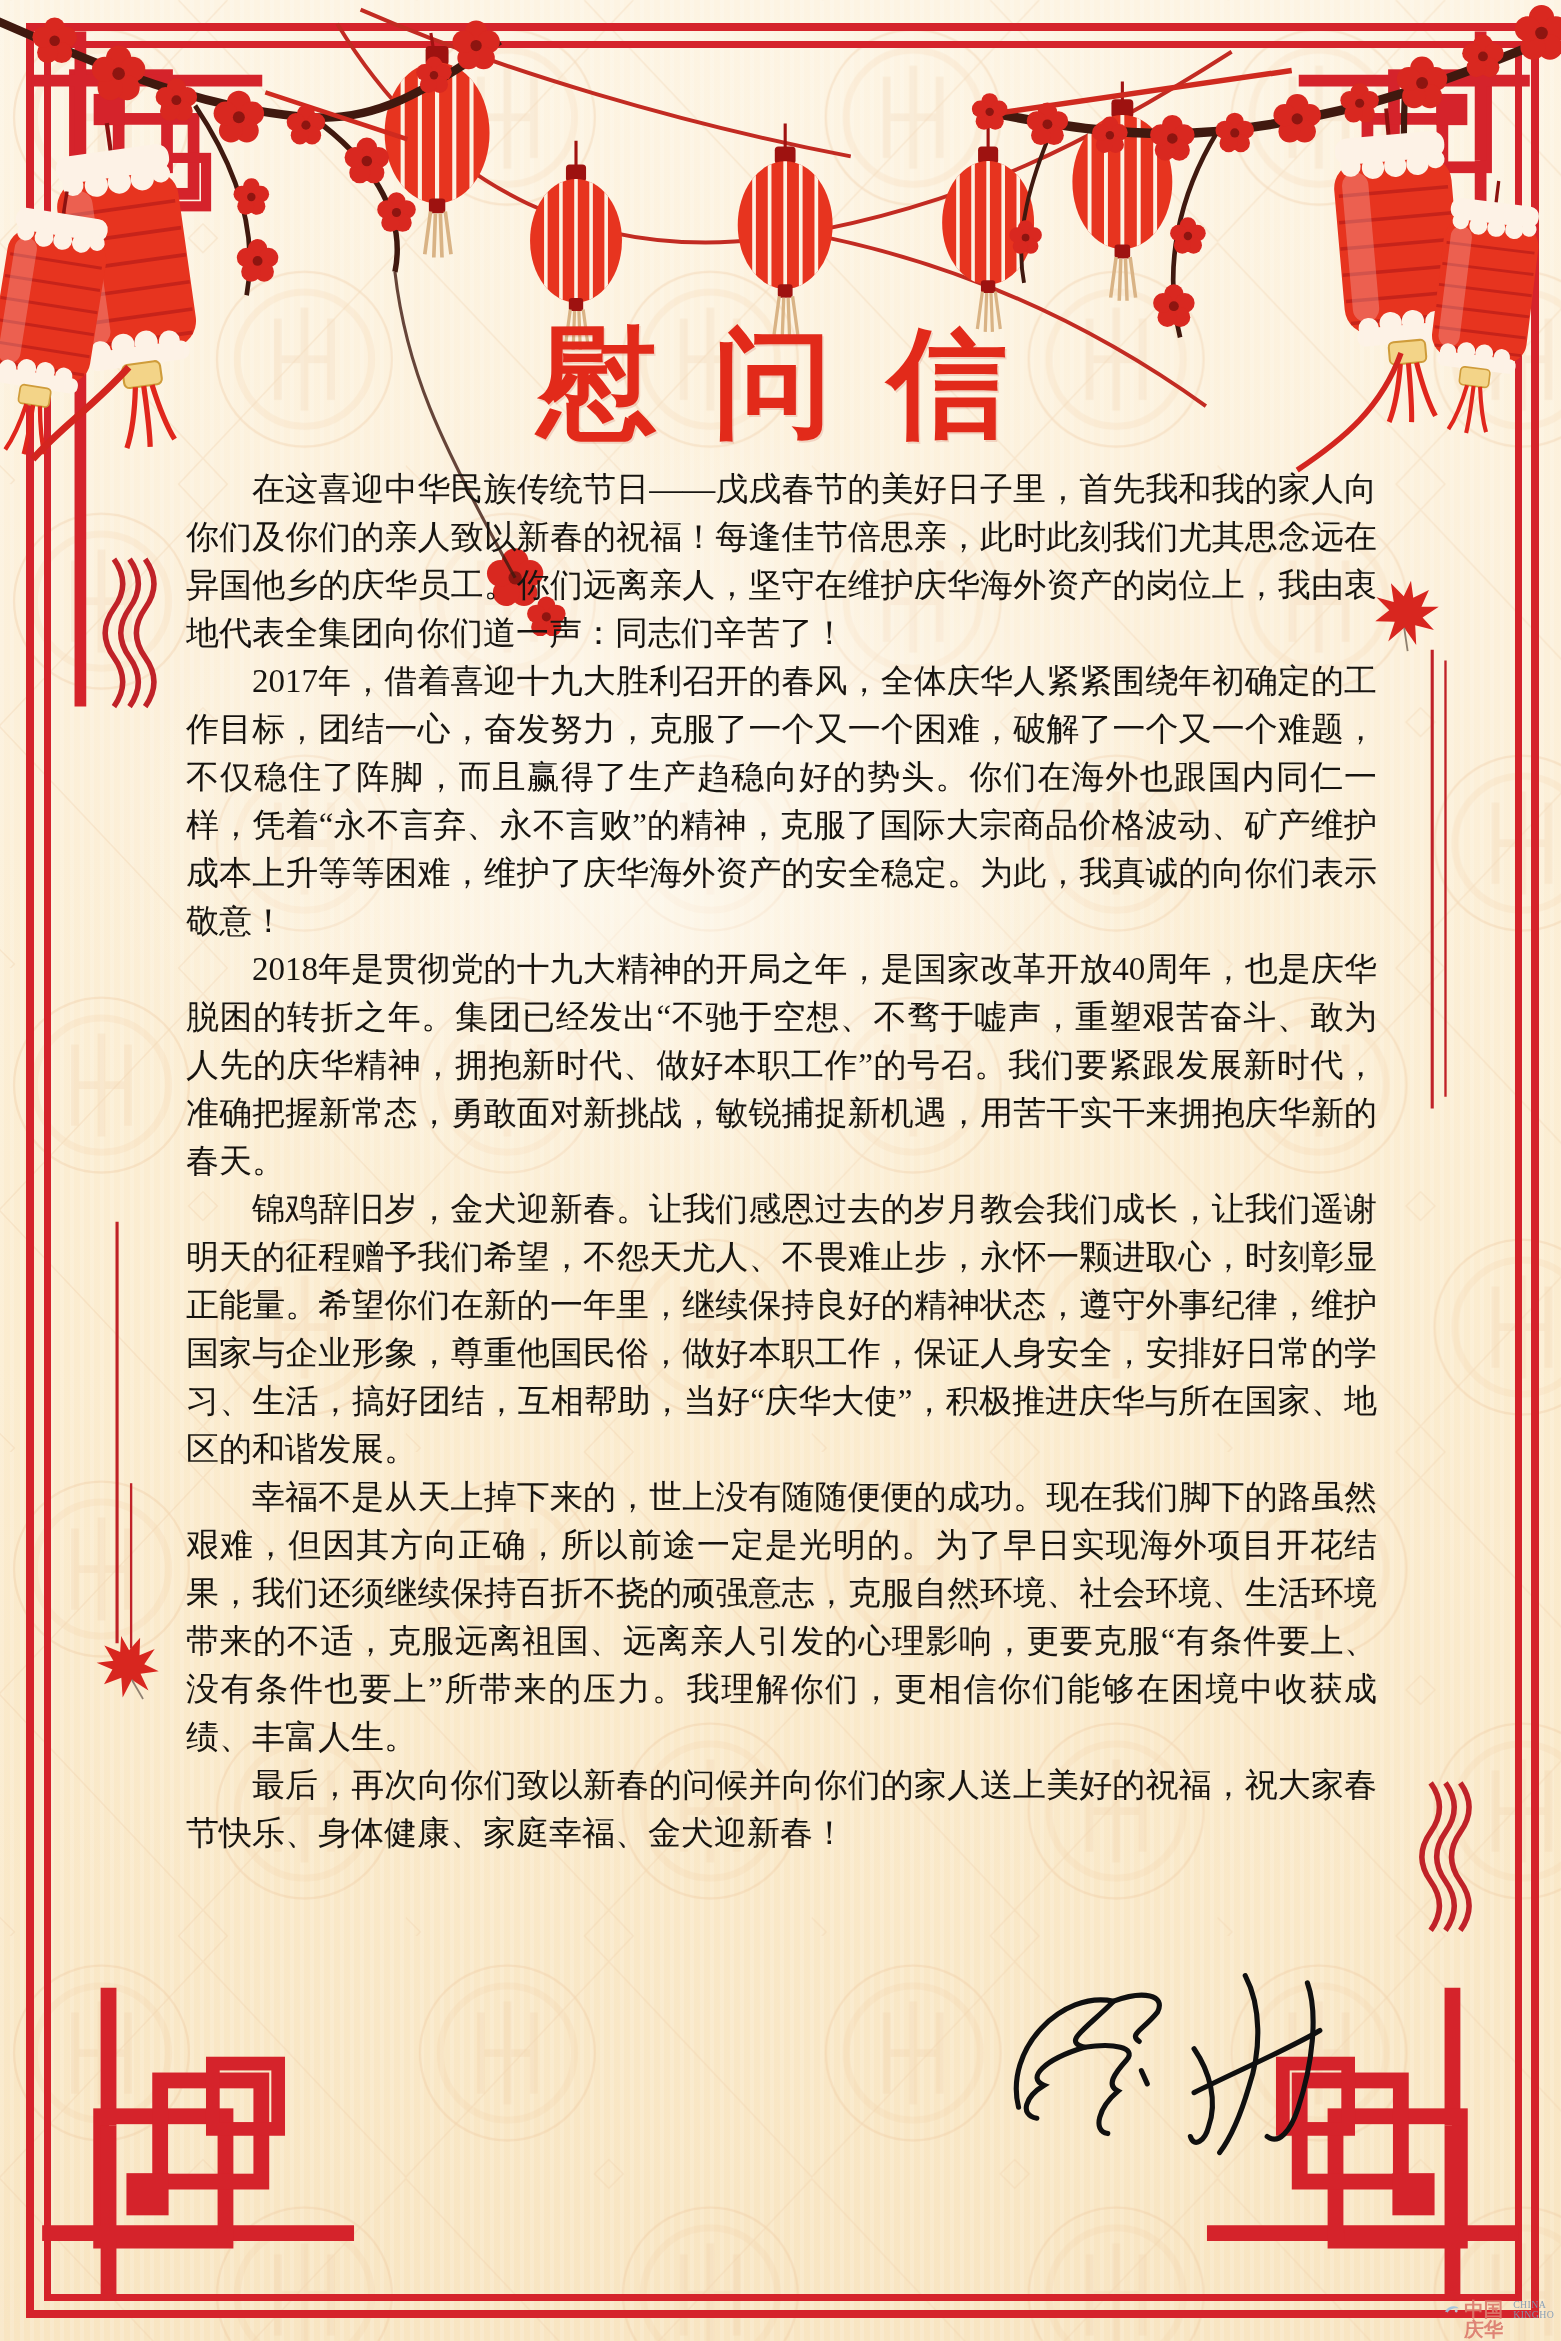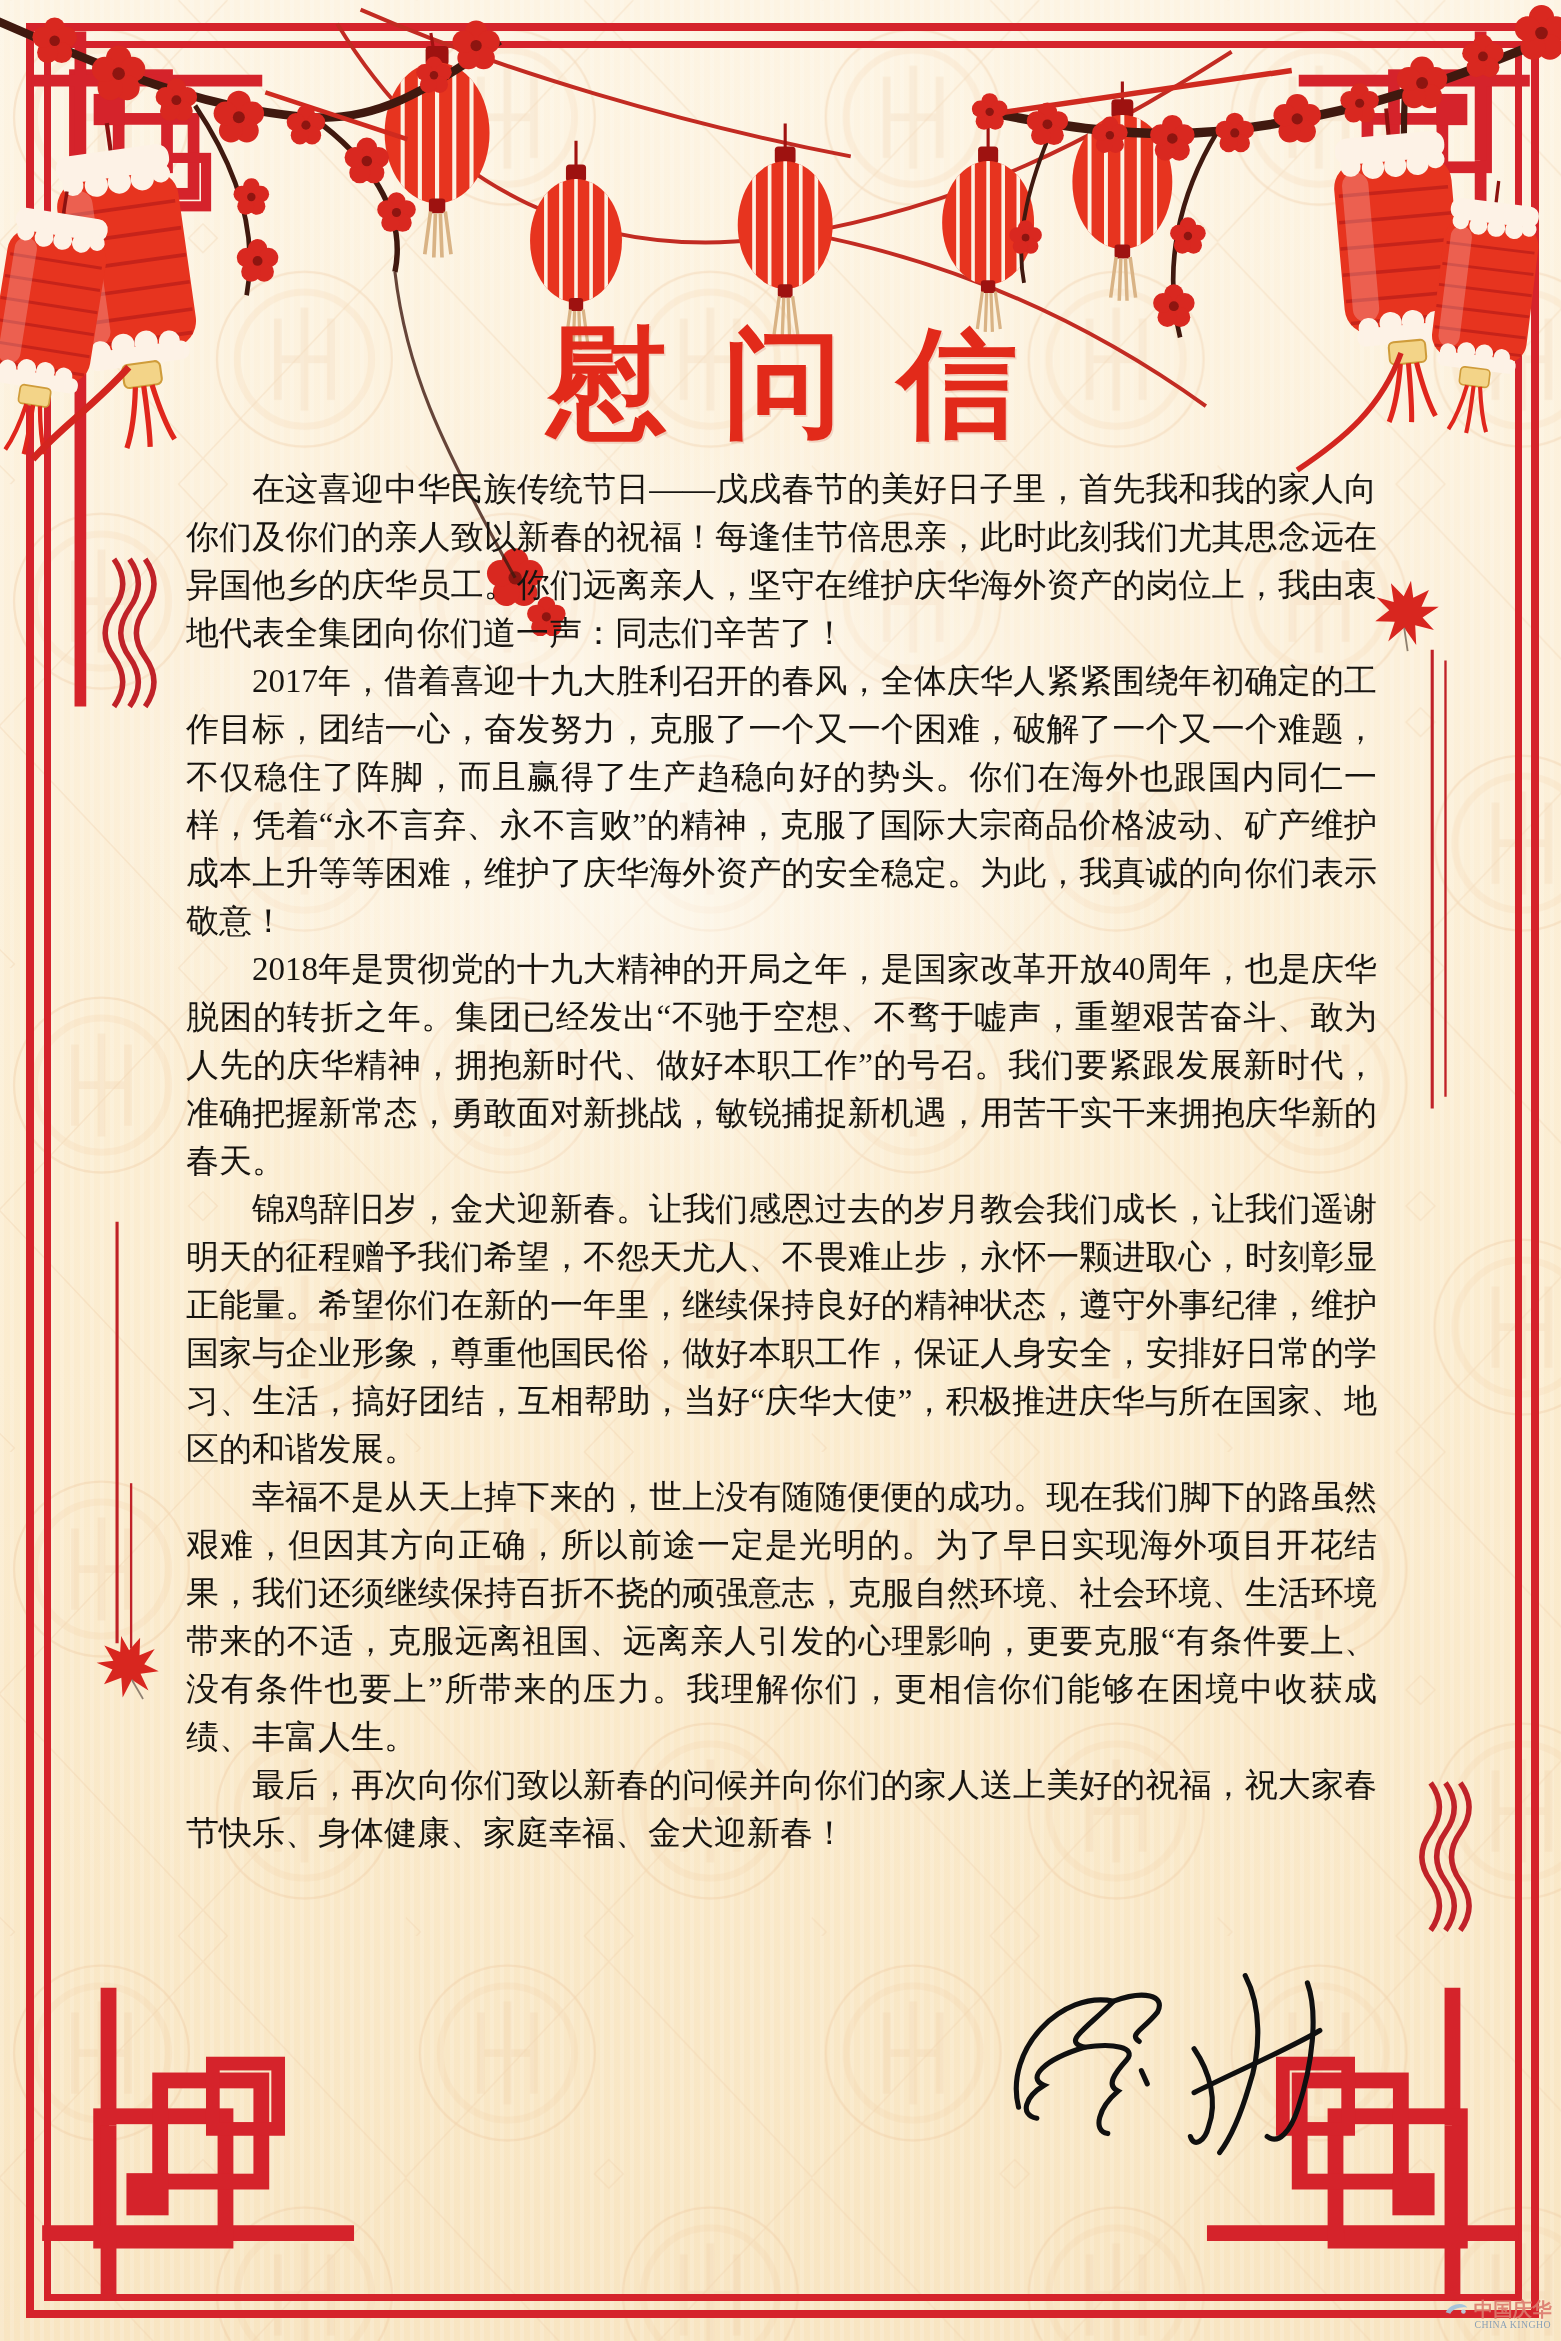--- a/index.html
+++ b/index.html
@@ -9,34 +9,34 @@
     font-family:"Liberation Serif","DejaVu Serif",serif;
   }
   .texture{position:absolute;inset:0;
     background:repeating-linear-gradient(90deg,rgba(255,255,255,.16) 0 3.9px,rgba(0,0,0,0) 3.9px 10px);}
   .glow{position:absolute;inset:0;
     background:radial-gradient(ellipse 765px 593px at 42% 36%,rgba(255,255,255,.5),rgba(255,255,255,0) 72%);}
   .bg-svg,.decor-svg{position:absolute;left:0;top:0;width:1561px;height:2342px;}
   .frame-outer{position:absolute;left:26px;top:23.4px;right:22px;bottom:24px;border:8.6px solid #d5232b;}
   .frame-inner{position:absolute;left:44px;top:41px;right:39px;bottom:41px;border:7.8px solid #d5232b;}
   .title{
-    position:absolute;top:304px;left:50%;transform:translateX(-50%);margin-left:30px;
+    position:absolute;top:304px;left:50%;transform:translateX(-50%);margin-left:20px;
     font-size:119px;font-weight:bold;color:#e22a1a;letter-spacing:56px;white-space:nowrap;
     text-shadow:1.6px 2.3px 0 rgba(180,30,10,.14);
   }
   .letter{
     position:absolute;left:186px;top:465px;width:1191px;
     color:#171410;font-size:33px;line-height:48px;text-align:justify;
   }
   .salutation{font-weight:bold;font-size:34px;margin:0;}
   .para{margin:0;text-indent:2em;}
   .dateline{position:absolute;left:1004px;top:2175px;font-size:33px;color:#171410;letter-spacing:1.6px;}
   .signature{position:absolute;left:974px;top:1961px;width:367px;height:234px;}
   .watermark{position:absolute;left:1444px;top:2300px;display:flex;gap:4.7px;align-items:flex-start;opacity:.9;}
-  .wm-col{display:flex;flex-direction:column;line-height:1.05;align-items:center;}
+  .wm-col{display:flex;flex-direction:row;line-height:1.05;}
   .wm-cn{font-size:19.5px;color:#dc7a6d;font-weight:bold;}
   .wm-en{font-size:9.8px;color:#7f9ab5;letter-spacing:0.4px;}
 </style>
 </head>
 <body>
 
 <div class="page">
 
   <div class="texture"></div>
 

